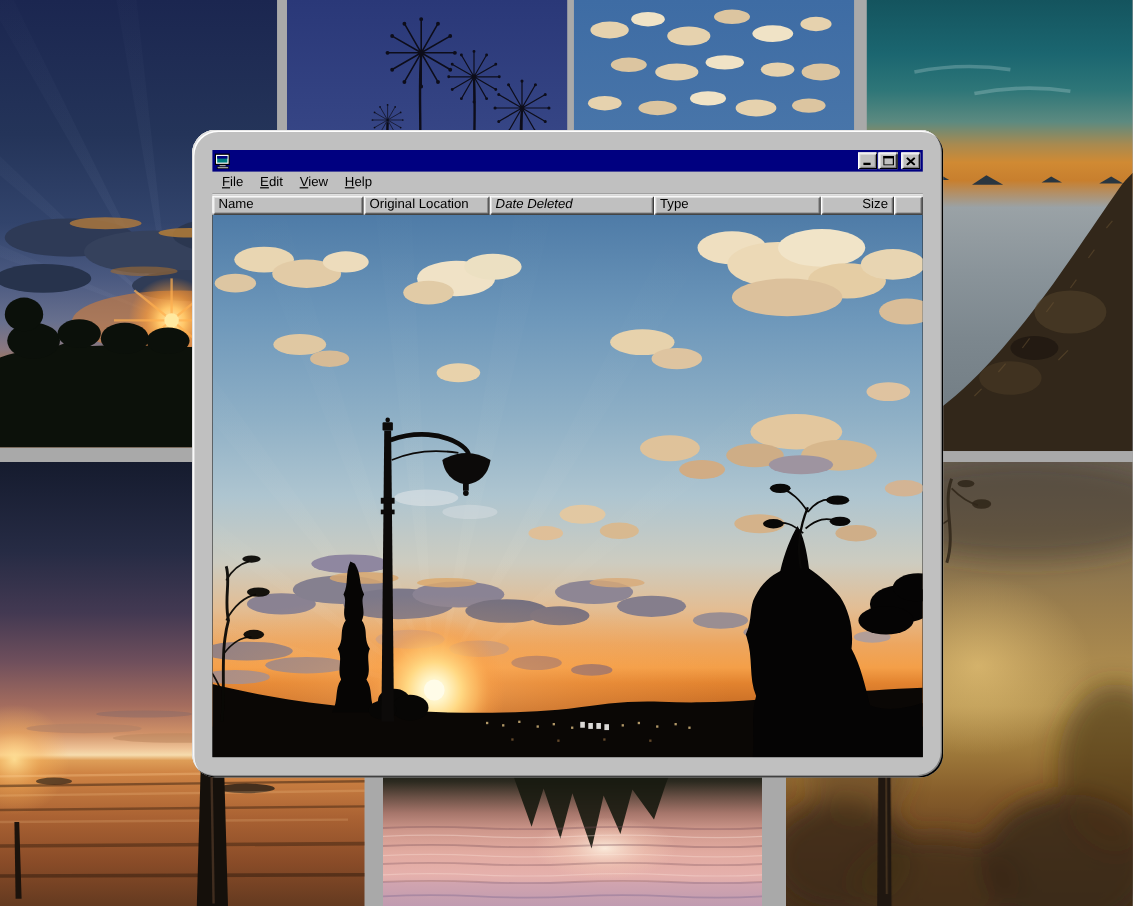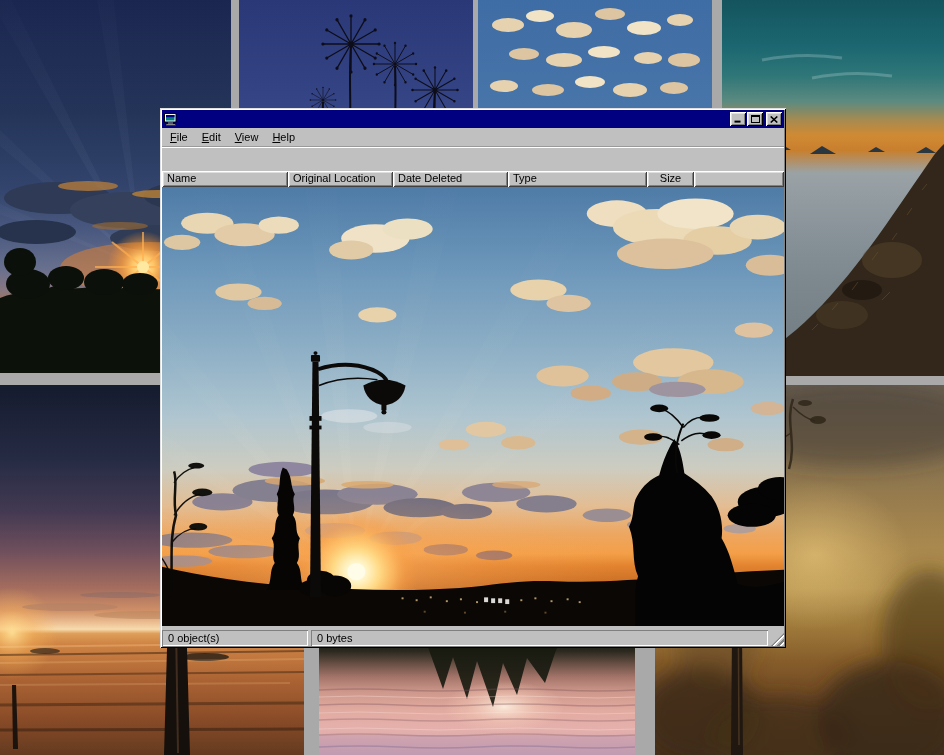--- a/index.html
+++ b/index.html
@@ -8,24 +8,24 @@
     background:#a9a9a9;
     font-family:"Liberation Sans", sans-serif;
     -webkit-font-smoothing:none;
   }
   .tile{position:absolute;overflow:hidden;}
   .tile svg{display:block;width:100%;height:100%;}
 
   
   .win{
     position:absolute;left:160px;top:108px;width:626px;height:540px;
-    background:#c0c0c0;box-sizing:border-box;padding:2px;
+    background:#c0c0c0;box-sizing:border-box;padding:17px;
     box-shadow: inset 1px 1px 0 #dfdfdf, inset -1px -1px 0 #000,
                 inset 2px 2px 0 #ffffff, inset -2px -2px 0 #808080;
-    display:flex;flex-direction:column;
+    display:flex;flex-direction:column;border-radius:20px;
   }
   .titlebar{
     flex:0 0 auto;height:18px;box-sizing:border-box;background:#000080;
     display:flex;align-items:center;padding:1px 2px;
   }
   .sysicon{width:14px;height:14px;margin-right:3px;flex:0 0 auto;}
   .sysicon svg{display:block;}
   .wtitle{flex:1;color:#ffffff;font-size:11px;font-weight:bold;white-space:nowrap;overflow:hidden;}
   .wbtn{
     width:16px;height:14px;background:#c0c0c0;border:0;padding:0;margin-left:1px;
@@ -34,28 +34,28 @@
     display:flex;align-items:center;justify-content:center;
   }
   .wbtn.closeb{margin-left:3px;}
   .wbtn svg{display:block;}
 
   .menubar{flex:0 0 auto;height:18px;box-sizing:border-box;display:flex;align-items:center;font-size:11px;color:#000;padding-left:1px;}
   .mitem{padding:2px 7px;white-space:nowrap;}
   .mitem u{text-decoration:underline;}
   .menusep{flex:0 0 auto;height:0;border-top:1px solid #9a9a9a;border-bottom:1px solid #ffffff;}
 
-  .headerrow{flex:0 0 auto;height:16px;display:flex;font-size:11px;color:#000;margin-top:23px;}
+  .headerrow{flex:0 0 auto;height:16px;display:flex;font-size:11px;color:#000;}
   .colh{
     box-sizing:border-box;background:#c0c0c0;padding:1px 5px 0;white-space:nowrap;overflow:hidden;
     box-shadow: inset 1px 1px 0 #ffffff, inset -1px -1px 0 #404040,
                 inset 2px 2px 0 #dfdfdf, inset -2px -2px 0 #808080;
   }
-  .c0{width:126px;} .c1{width:105px;} .c2{width:115px;} .c3{width:139px;}
-  .c4{width:47px;text-align:center;} .cf{flex:1;}
+  .c0{width:126px;} .c1{width:105px;} .c2{width:137px;font-style:italic;} .c3{width:139px;}
+  .c4{width:61px;text-align:right;} .cf{flex:1;}
 
   .photoarea{flex:1;background:#000;overflow:hidden;position:relative;}
   .photoarea svg{display:block;width:100%;height:100%;}
 
   .statusbar{flex:0 0 auto;height:20px;box-sizing:border-box;display:flex;align-items:flex-end;gap:3px;padding-top:2px;font-size:11px;color:#000;}
   .spanel{
     height:16px;box-sizing:border-box;padding:2px 6px 0;white-space:nowrap;overflow:hidden;
     box-shadow: inset 1px 1px 0 #808080, inset -1px -1px 0 #ffffff;
   }
   .sp1{width:146px;} .sp2{flex:1;}
@@ -603,19 +603,14 @@
         <rect x="146.5" y="250" width="12" height="4" fill="#0c0a09"></rect>
         <path d="M155,191 C178,183 200,186 214,194 C219,197 222,200 223,203" stroke="#0c0a09" stroke-width="4" fill="none"></path>
         <path d="M156,208 C175,200 195,199 214,202" stroke="#0c0a09" stroke-width="1.5" fill="none"></path>
         <path d="M200,208 Q221,196 242,208 Q239,226 221,229 Q203,226 200,208 Z" fill="#0c0a09"></path>
         <rect x="218" y="228" width="5" height="6" fill="#0c0a09"></rect>
         <circle cx="220.5" cy="236" r="2.5" fill="#0c0a09"></circle>
       </g>
     </svg>
   </div>
 
-  <div class="statusbar">
-    <div class="spanel sp1">0 object(s)</div>
-    <div class="spanel sp2">0 bytes</div>
-    <div class="grip"></div>
-  </div>
 
 </div>
 
 </body></html>

